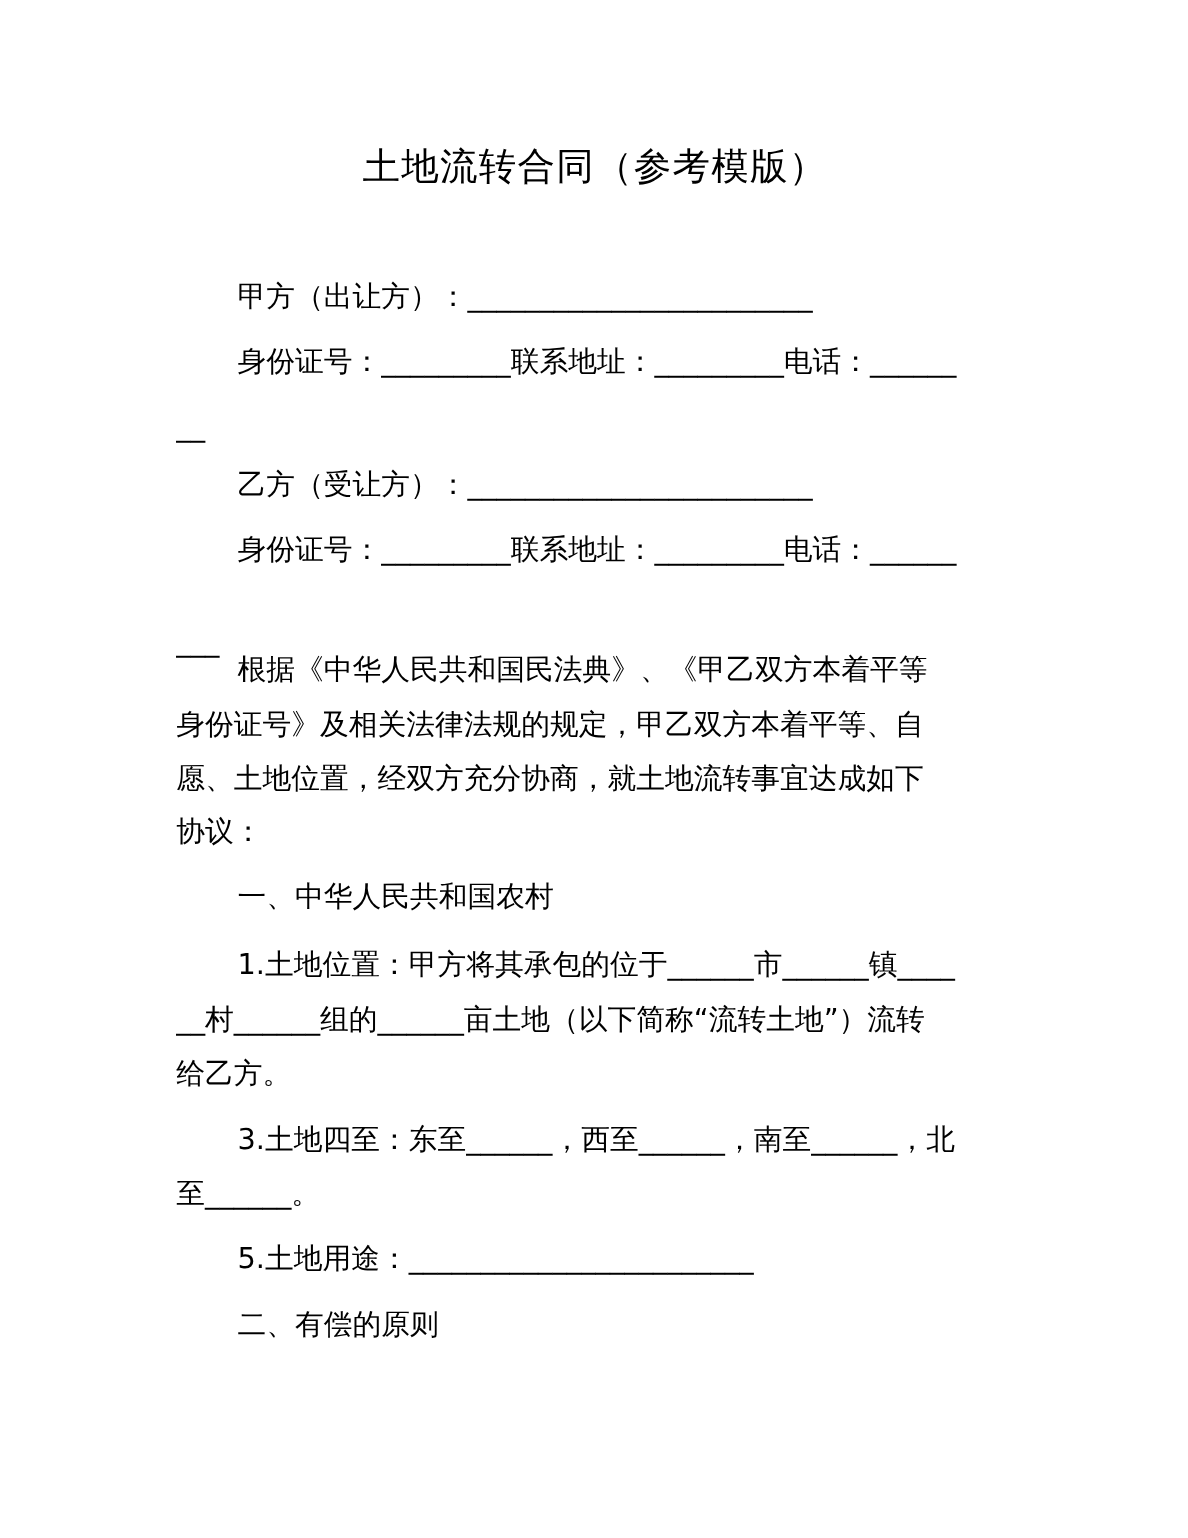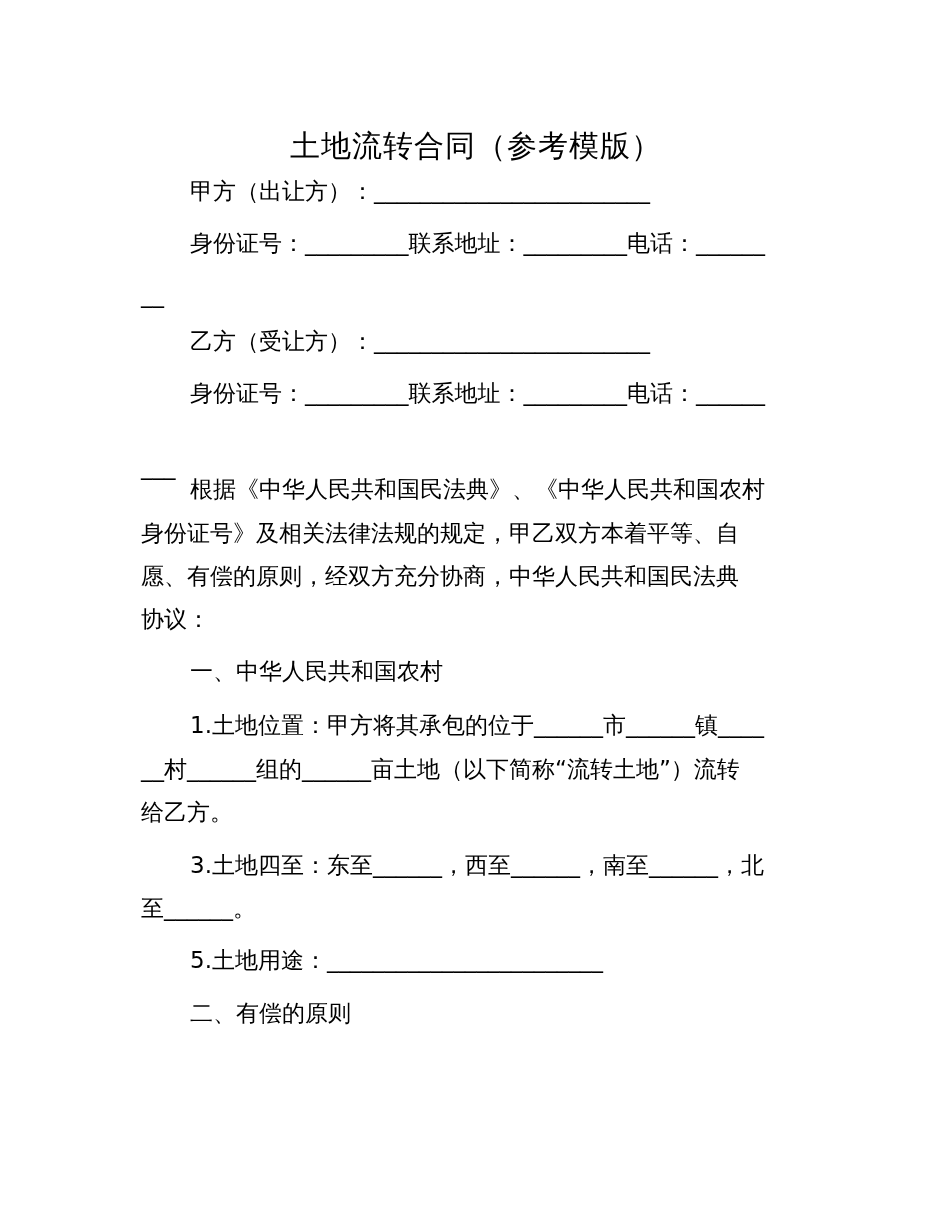--- a/index.html
+++ b/index.html
@@ -1,40 +1,40 @@
 <!DOCTYPE html>
 <html><head>
   <meta charset="utf-8">
   <style>
     html, body { margin: 0; padding: 0; background: #ffffff; }
     body { width: 950px; height: 1230px; position: relative; overflow: hidden;
       font-family: "DejaVu Sans", "Liberation Sans", sans-serif; color: #000; }
     .page { position: absolute; left: 141px; top: 0; width: 670px; }
-    .title { position: absolute; left: 0; width: 670px; top: 126px; text-align: center;
-      font-size: 30px; line-height: 44px; letter-spacing: 1px; font-family: Liberation Mono, monospace; }
-    .line { position: absolute; left: 0; font-size: 23px; line-height: 30px; white-space: pre; }
+    .title { position: absolute; left: 0; width: 670px; top: 112px; text-align: center;
+      font-size: 30px; line-height: 44px; letter-spacing: 1px; }
+    .line { position: absolute; left: 0; font-size: 23px; line-height: 30px; white-space: pre; margin-top: 47px; }
     .indent { left: 49px; }
   </style>
 </head>
 <body>
 
 <div class="page">
   <div class="title">土地流转合同（参考模版）</div>
 
   <div class="line indent" style="top:176px">甲方（出让方）：________________________</div>
   <div class="line indent" style="top:228px">身份证号：_________联系地址：_________电话：______</div>
   <div class="line" style="top:280px">__</div>
 
   <div class="line indent" style="top:326px">乙方（受让方）：________________________</div>
   <div class="line indent" style="top:378px">身份证号：_________联系地址：_________电话：______</div>
   <div class="line" style="top:452px">___</div>
 
-  <div class="line indent" style="top:474px">根据《中华人民共和国民法典》、《中华人民共和国农村</div>
+  <div class="line indent" style="top:474px">根据《中华人民共和国民法典》、《甲乙双方本着平等</div>
   <div class="line" style="top:518px">身份证号》及相关法律法规的规定，甲乙双方本着平等、自</div>
-  <div class="line" style="top:561px">愿、有偿的原则，经双方充分协商，中华人民共和国民法典</div>
+  <div class="line" style="top:561px">愿、土地位置，经双方充分协商，就土地流转事宜达成如下</div>
   <div class="line" style="top:604px">协议：</div>
 
   <div class="line indent" style="top:656px">一、中华人民共和国农村</div>
 
   <div class="line indent" style="top:710px">1.土地位置：甲方将其承包的位于______市______镇____</div>
   <div class="line" style="top:754px">__村______组的______亩土地（以下简称“流转土地”）流转</div>
   <div class="line" style="top:797px">给乙方。</div>
 
   <div class="line indent" style="top:850px">3.土地四至：东至______，西至______，南至______，北</div>
   <div class="line" style="top:893px">至______。</div>

